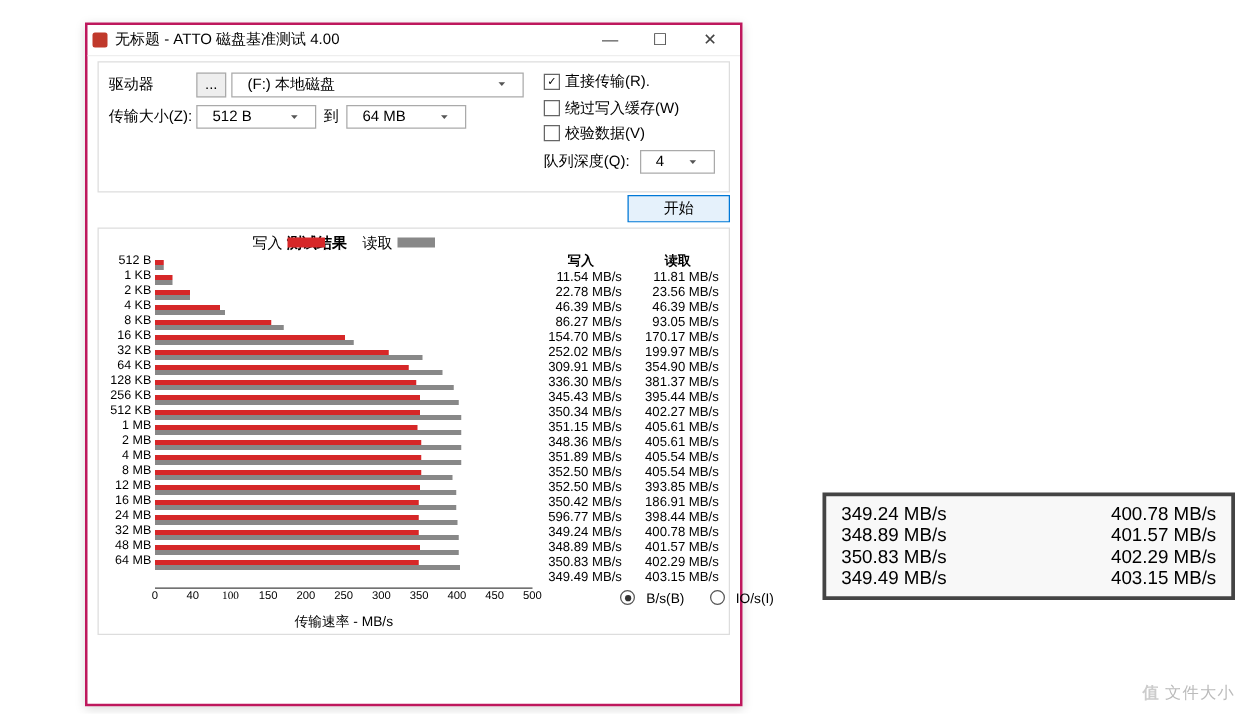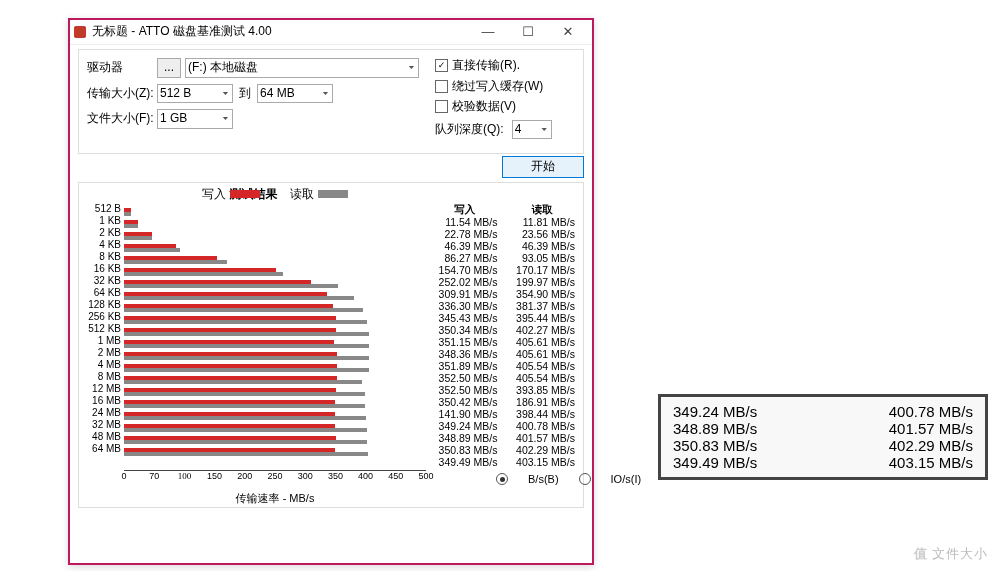--- a/index.html
+++ b/index.html
@@ -8,21 +8,21 @@
 .titlebar .icon{width:12px;height:12px;background:#c0392b;border-radius:2px;margin-right:6px}
 .titlebar .title{flex:1;font-size:12px}
 .titlebar .winbtn{width:40px;text-align:center;font-size:13px;color:#444;cursor:pointer}
 .menubar{padding:2px 6px;font-size:12px}
 .menubar span{margin-right:10px;cursor:pointer}
 .content{padding:0 8px}
 .group{border:1px solid #ddd;margin-top:4px;padding:8px;position:relative}
 .row{display:flex;align-items:center;margin-bottom:6px}
 .label{width:70px}
 .btn{border:1px solid #aaa;background:#eee;padding:1px 6px;cursor:pointer;font-size:12px}
-.select{border:1px solid #aaa;background:#fff;padding:1px 2px;display:flex;align-items:center;justify-content:space-between;cursor:pointer}
+.select{border:1px solid #aaa;background:#fff;padding:1px 12px;display:flex;align-items:center;justify-content:space-between;cursor:pointer}
 .select .arrow{font-size:9px;color:#555;transform:scaleY(.6)}
 .chk{display:flex;align-items:center;gap:4px;margin-bottom:5px}
 .chkbox{width:11px;height:11px;border:1px solid #666;display:inline-flex;align-items:center;justify-content:center;font-size:9px;line-height:1}
 .startbtn{border:1px solid #0078d7;background:#e5f1fb;padding:2px 0;width:80px;text-align:center;cursor:pointer;float:right;margin-top:2px}
 .status{border:1px solid #ddd;padding:4px 6px;margin-top:4px;height:16px;font-size:12px}
 .results{border:1px solid #ddd;margin-top:4px;padding:4px 2px 2px 2px}
 .results .title-r{text-align:center;font-weight:bold;font-size:12px}
 .legend{display:flex;justify-content:center;gap:30px;font-size:12px;margin:2px 0 4px 0}
 .legend .sw{width:30px;height:8px;display:inline-block;vertical-align:middle;margin-left:4px}
 .chartwrap{display:flex}
@@ -35,21 +35,21 @@
 .bar.r{background:#888}
 .xaxis{position:relative;height:10px;border-top:1px solid #444;margin-left:0}
 .xaxis .tick{position:absolute;top:0;font-size:9px;transform:translateX(-50%)}
 .xlabel{text-align:center;font-size:11px;margin-top:10px}
 .values{width:155px;font-size:10.5px}
 .values .hdr{display:flex}
 .values .hdr div{flex:1;text-align:center;font-weight:bold}
 .values .vrow{display:flex;height:12px;line-height:12px}
 .values .vrow div{flex:1;text-align:right;padding-right:6px}
 .radios{display:flex;gap:20px;padding:4px 0 2px 70px;font-size:11px}
-.radio{display:flex;align-items:center;gap:20px}
+.radio{display:flex;align-items:flex-start;gap:9px}
 .rcirc{width:10px;height:10px;border:1px solid #555;border-radius:50%;display:inline-flex;align-items:center;justify-content:center}
 .rcirc.on::after{content:"";width:5px;height:5px;background:#333;border-radius:50%}
 .callout{position:absolute;left:658px;top:394px;width:300px;border:3px solid #444;background:#f8f8f8;padding:6px 12px;font:15px Arial}
 .callout .crow{display:flex;justify-content:space-between}
 .watermark{position:absolute;right:12px;bottom:8px;font-size:13px;color:#bbb;letter-spacing:1px}
 .watermark .zhi{color:#ccc;font-weight:bold;margin-right:4px}
 </style>
 </head>
 <body>
 
@@ -78,27 +78,20 @@
             <span class="select" style="width:70px">
               <span>512 B</span>
                 <span class="arrow">▼</span>
             </span>
             <span style="margin:0 6px">到</span>
             <span class="select" style="width:70px">
               <span>64 MB</span>
                 <span class="arrow">▼</span>
             </span>
           </div>
-          <div class="row">
-            <span class="label">文件大小(F):</span>
-            <span class="select" style="width:70px">
-              <span>1 GB</span>
-                <span class="arrow">▼</span>
-            </span>
-          </div>
         </div>
         <div style="width:140px">
           <div class="chk">
               <span class="chkbox">✓</span>
               <span>直接传输(R).</span>
             </div>
           <div class="chk">
               <span class="chkbox"></span>
               <span>绕过写入缓存(W)</span>
             </div>
@@ -274,21 +267,21 @@
               </div>
               <div class="barrow">
                 <div style="width:100%">
                   <div class="bar w" style="width:69.89800000000001%"></div>
                   <div class="bar r" style="width:80.63%"></div>
                 </div>
               </div>
             </div>
           <div class="xaxis" id="xaxis">
               <span class="tick" style="left: 0%;">0</span>
-              <span class="tick" style="left: 10%;">70</span>
+              <span class="tick" style="left: 10%;">40</span>
               <span class="tick" style="left: 20%; font-family: Liberation Serif, serif;">100</span>
               <span class="tick" style="left: 30%;">150</span>
               <span class="tick" style="left: 40%;">200</span>
               <span class="tick" style="left: 50%;">250</span>
               <span class="tick" style="left: 60%;">300</span>
               <span class="tick" style="left: 70%;">350</span>
               <span class="tick" style="left: 80%;">400</span>
               <span class="tick" style="left: 90%;">450</span>
               <span class="tick" style="left: 100%;">500</span>
             </div>
@@ -358,21 +351,21 @@
               </div>
               <div class="vrow">
                 <div>352.50 MB/s</div>
                 <div>393.85 MB/s</div>
               </div>
               <div class="vrow">
                 <div>350.42 MB/s</div>
                 <div>186.91 MB/s</div>
               </div>
               <div class="vrow">
-                <div>141.90 MB/s</div>
+                <div>596.77 MB/s</div>
                 <div>398.44 MB/s</div>
               </div>
               <div class="vrow">
                 <div>349.24 MB/s</div>
                 <div>400.78 MB/s</div>
               </div>
               <div class="vrow">
                 <div>348.89 MB/s</div>
                 <div>401.57 MB/s</div>
               </div>

